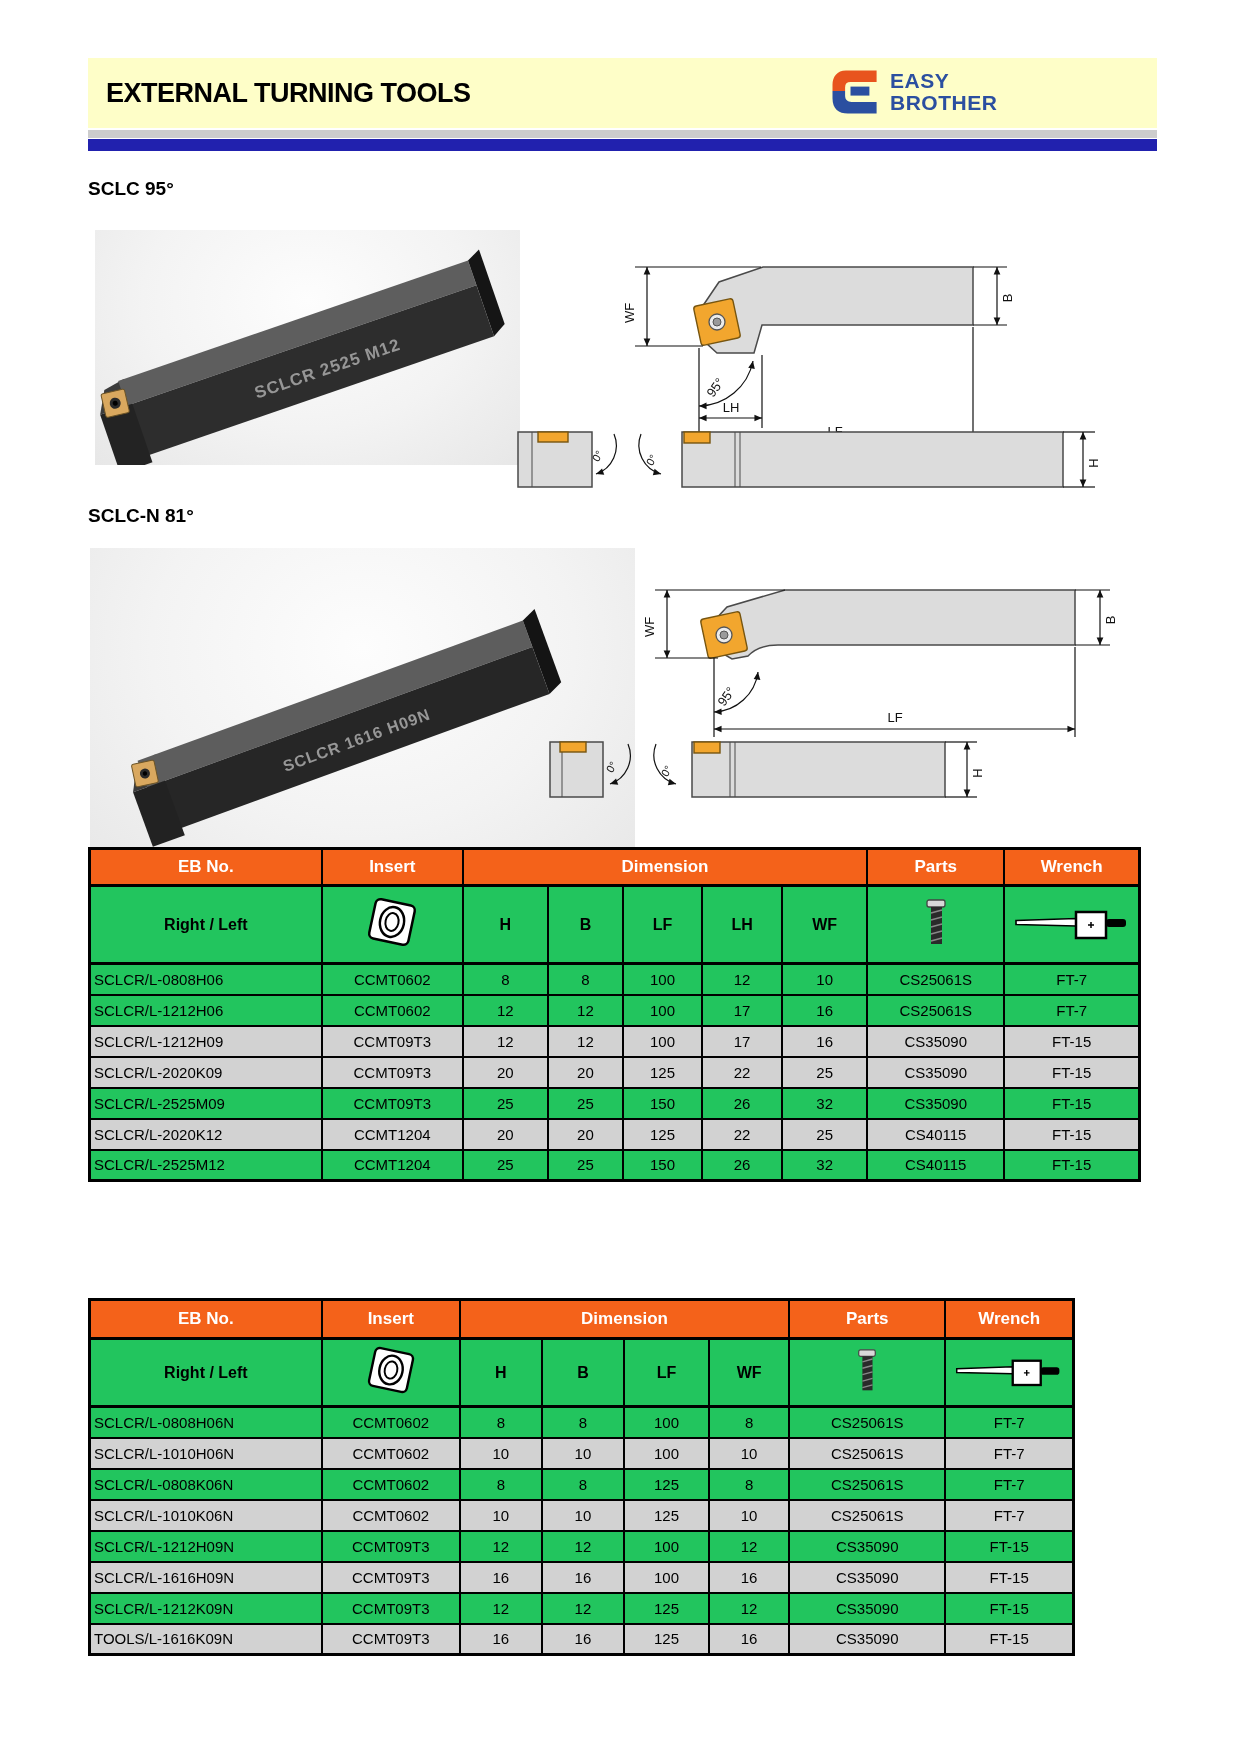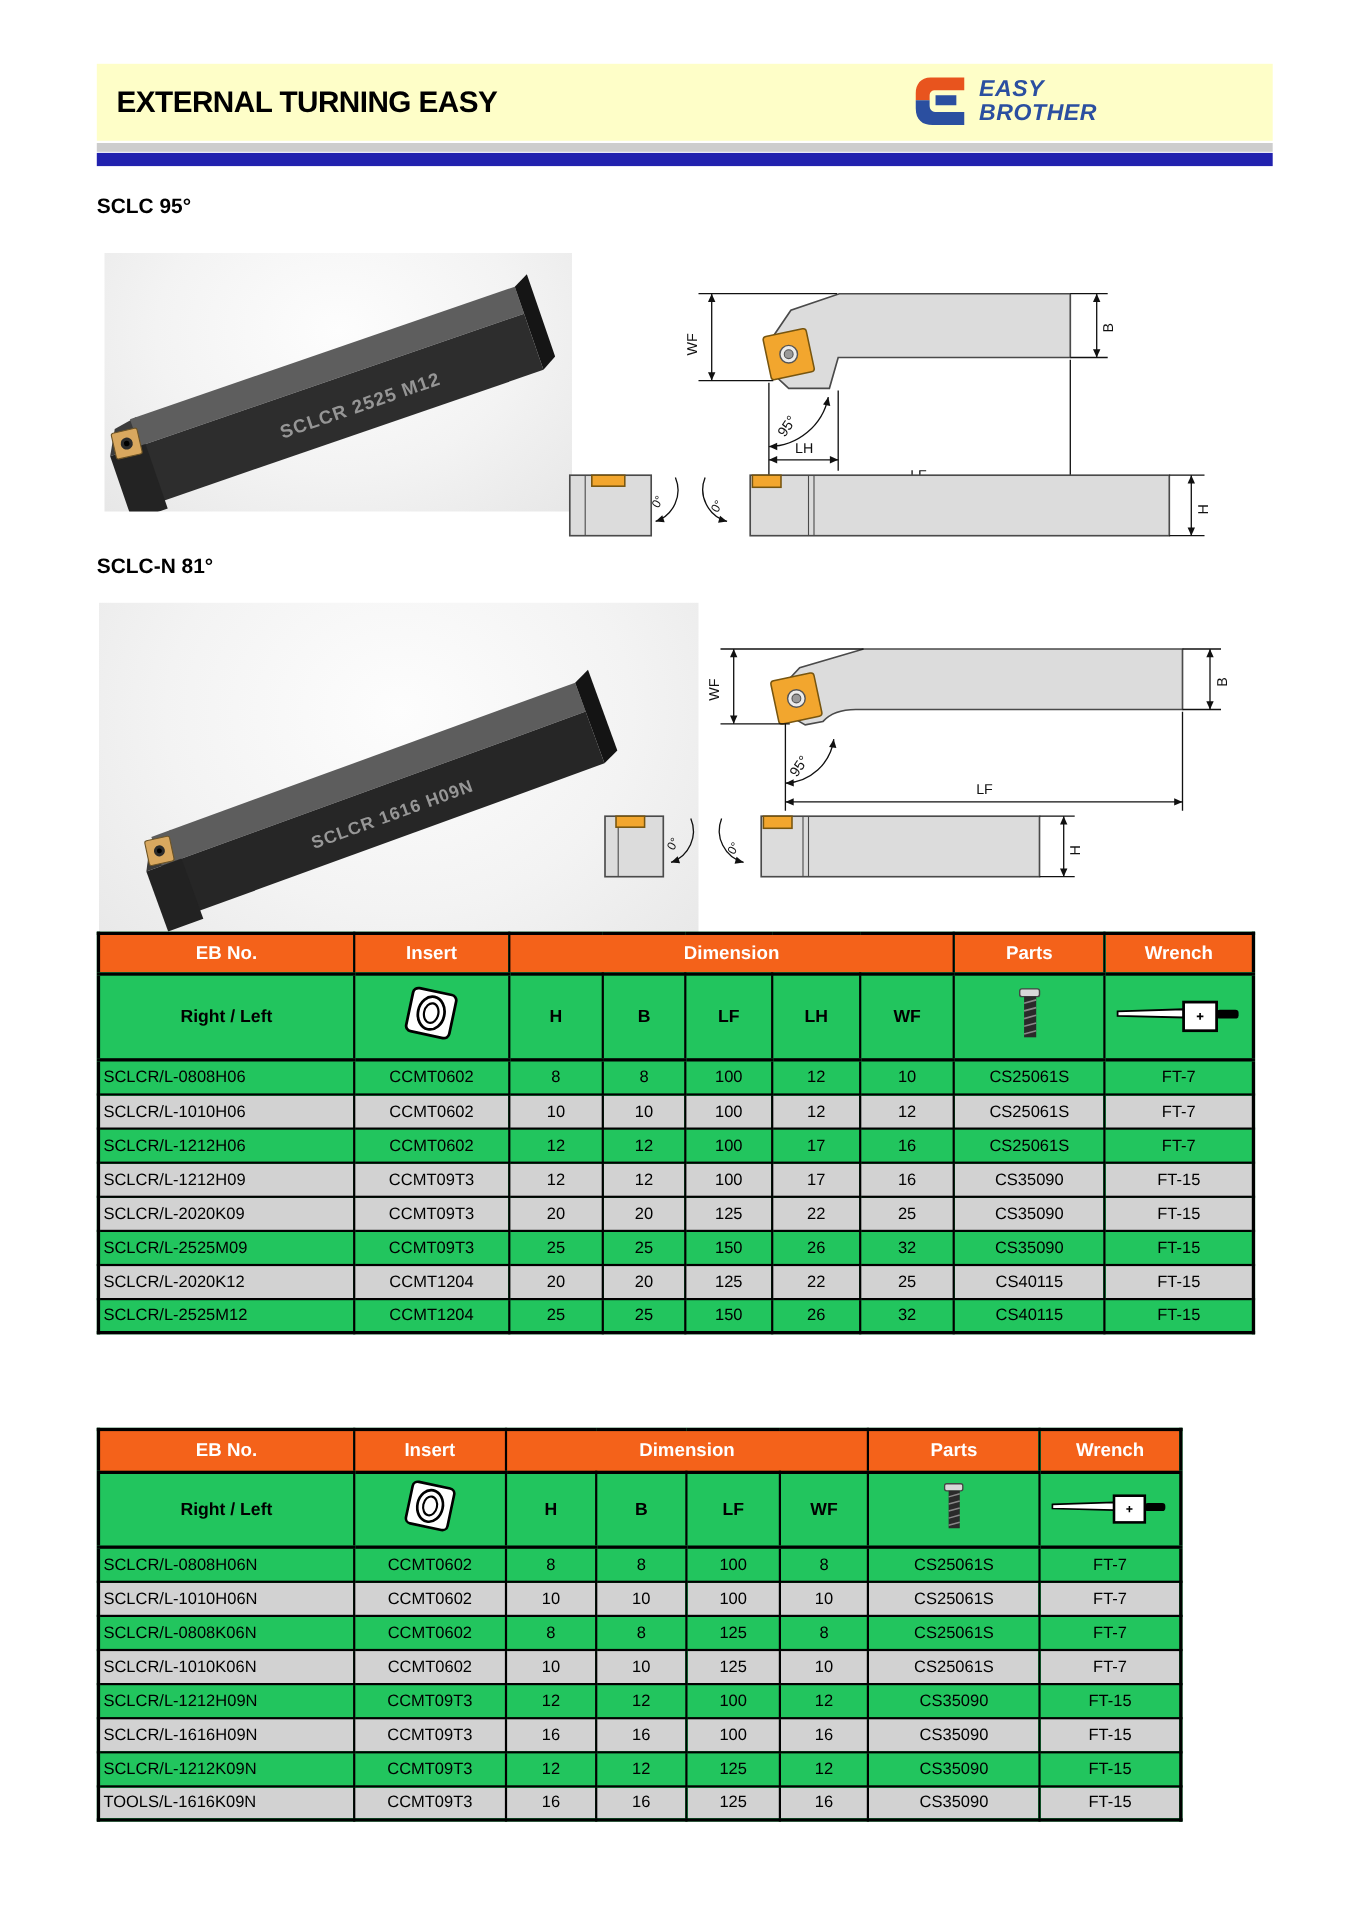--- a/index.html
+++ b/index.html
@@ -3,21 +3,21 @@
 <meta charset="utf-8">
 <style>
   html,body{margin:0;padding:0;background:#fff;}
   body{width:1240px;height:1754px;position:relative;font-family:"Liberation Sans",sans-serif;color:#000;overflow:hidden;}
   .abs{position:absolute;}
 
   
   .hdr{left:88px;top:58px;width:1069px;height:70px;background:#FEFEC8;display:flex;align-items:center;}
   .hdr-title{margin-left:18px;font-size:27px;font-weight:bold;letter-spacing:-0.5px;}
   .logo{position:absolute;left:740px;top:10px;display:flex;align-items:center;gap:8px;}
-  .logo-txt{color:#2B4FA0;font-weight:bold;font-size:21px;line-height:22px;letter-spacing:0.5px;font-style:italic;}
+  .logo-txt{color:#2B4FA0;font-weight:bold;font-size:21px;line-height:22px;letter-spacing:0.5px;}
   .strip-gray{left:88px;top:130px;width:1069px;height:8px;background:#CDCDCD;}
   .strip-blue{left:88px;top:139px;width:1069px;height:12px;background:#2121AE;}
 
   .sec-title{font-size:19px;font-weight:bold;}
   .photo{background:radial-gradient(ellipse at 50% 30%, #fdfdfd 0%, #f3f3f3 55%, #e7e7e7 100%);}
 
   
   .dl{stroke:#111;stroke-width:1.2;fill:none;}
   .shape{fill:#DCDCDC;stroke:#4a4a4a;stroke-width:1.5;}
   .thin{stroke:#4a4a4a;stroke-width:1;fill:none;}
@@ -34,21 +34,21 @@
   table.spec tr.sub td{font-weight:bold;font-size:16px;}
   table.spec tbody tr{height:31px;}
   table.spec tbody tr:first-child td{border-top:3px solid #000;}
   table.spec td.left{text-align:left;padding-left:3px;}
   table.spec tbody tr.alt td{background:#D2D2D2;}
 </style>
 </head>
 <body>
 
 <div class="abs hdr">
-  <div class="hdr-title">EXTERNAL TURNING EASY</div>
+  <div class="hdr-title">EXTERNAL TURNING TOOLS</div>
   <div class="logo">
     <svg width="54" height="48" viewBox="0 0 60 52">
       <path d="M20,2 C10,2 5,9 5,18 L5,25 L19,25 L19,21 C19,17 21,15 25,15 L54,15 L54,2 Z" fill="#E8541E"></path>
       <path d="M5,25 L5,33 C5,45 12,50 22,50 L54,50 L54,37 L26,37 C22,37 19,35 19,30 L19,25 Z" fill="#2B4FA0"></path>
       <path d="M25,20 L46,20 L46,30 L25,30 Z" fill="#2B4FA0"></path>
     </svg>
     <div class="logo-txt">
       <div>EASY</div>
       <div>BROTHER</div>
     </div>
@@ -267,31 +267,20 @@
         <td class="left">SCLCR/L-0808H06</td>
         <td>CCMT0602</td>
         <td>8</td>
         <td>8</td>
         <td>100</td>
         <td>12</td>
         <td>10</td>
         <td>CS25061S</td>
         <td>FT-7</td>
       </tr>
-      <tr class="alt">
-        <td class="left">SCLCR/L-1010H06</td>
-        <td>CCMT0602</td>
-        <td>10</td>
-        <td>10</td>
-        <td>100</td>
-        <td>12</td>
-        <td>12</td>
-        <td>CS25061S</td>
-        <td>FT-7</td>
-      </tr>
       <tr>
         <td class="left">SCLCR/L-1212H06</td>
         <td>CCMT0602</td>
         <td>12</td>
         <td>12</td>
         <td>100</td>
         <td>17</td>
         <td>16</td>
         <td>CS25061S</td>
         <td>FT-7</td>

